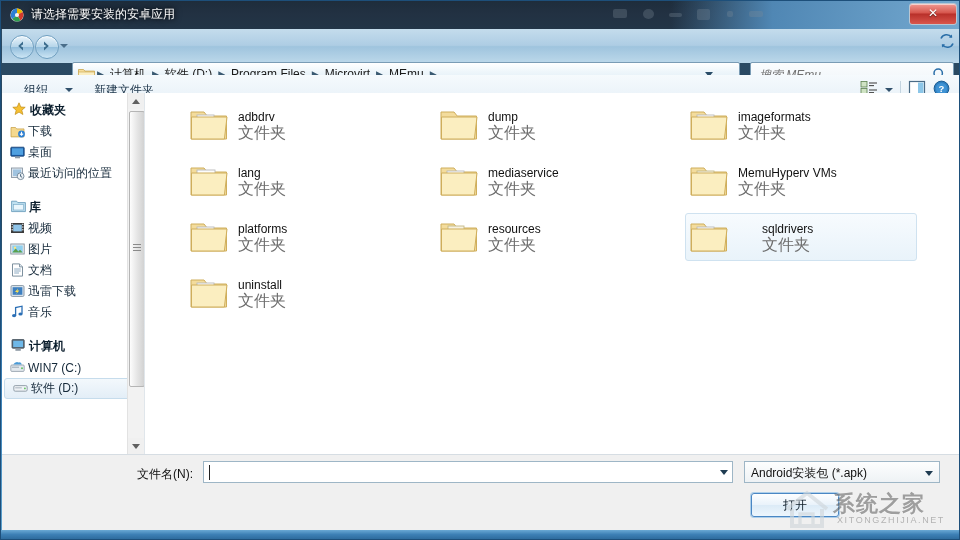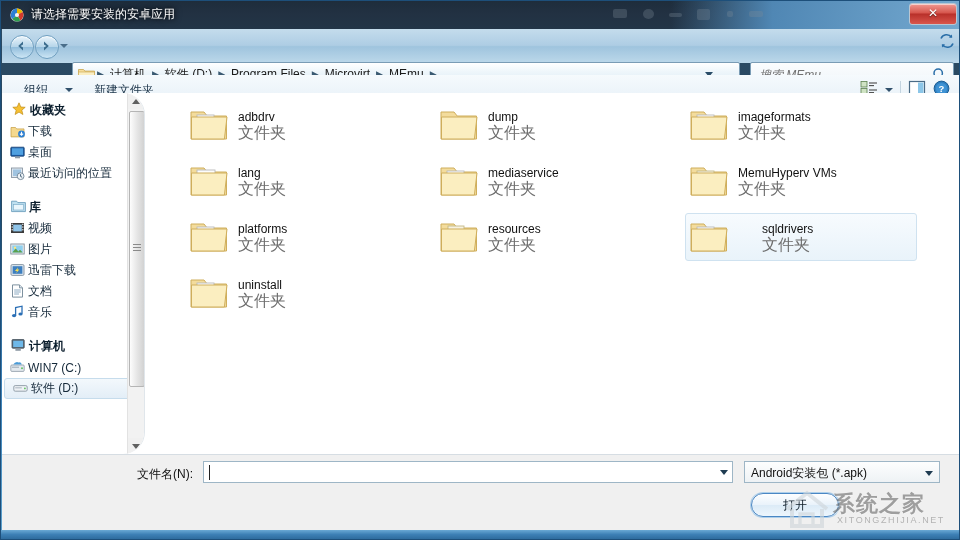--- a/index.html
+++ b/index.html
@@ -152,21 +152,20 @@
   
   .content {
     position: absolute; left: 1px; top: 92px; width: 958px; height: 361px;
     background: #ffffff;
   }
   .sidebar {
     position: absolute; left: 0; top: 0; width: 142px; height: 361px;
     background: #ffffff;
     border-right: 1px solid #e0e6eb;
     overflow: hidden;
-    border-radius: 22px;
   }
   .side-group {
     position: relative; height: 22px; display: flex; align-items: center;
     padding-left: 14px;
     font-size: 12px; color: #0b1e2d; font-weight: bold;
   }
   .side-item {
     position: relative; height: 21px; display: flex; align-items: center;
     padding-left: 26px;
     font-size: 12px; color: #15293a;
@@ -279,21 +278,21 @@
     width: 0; height: 0;
     border-left: 4px solid transparent; border-right: 4px solid transparent;
     border-top: 5px solid #1f3c52;
   }
   .btn {
     position: absolute; top: 492px; width: 88px; height: 24px;
     box-sizing: border-box;
     font-size: 12px; color: #0b1a26;
     text-align: center; line-height: 22px;
     border: 1px solid #8ba7ba;
-    border-radius: 12px;
+    border-radius: 3px;
     background: linear-gradient(180deg,#fbfdfe 0%,#eef3f7 48%,#e1eaf1 52%,#eff5f9 100%);
   }
   .btn.open {
     left: 750px;
     border: 1px solid #4a87c4;
     box-shadow: 0 0 0 1px rgba(120,180,230,0.55);
     background: linear-gradient(180deg,#fdfeff 0%,#eaf3fb 48%,#dcebf7 52%,#edf6fd 100%);
   }
   .btn.cancel { left: 845px; }
 
@@ -529,40 +528,40 @@
             <rect x="2.2" y="3.4" width="10.6" height="7.2" fill="#8fd0ef"></rect>
             <circle cx="5" cy="5.8" r="1.2" fill="#ffe680"></circle>
             <path d="M2.2 10.6 L5.8 6.6 L8.3 9.4 L10 7.8 L12.8 10.6 Z" fill="#5aa04f"></path>
           </svg>
         </span>
         <span>图片</span>
       </div>
       <div class="side-item">
         <span class="side-ico">
           <svg width="15" height="14" viewBox="0 0 15 14">
-            <rect x="1" y="1.6" width="13" height="10.8" rx="1.2" fill="#dfe8f0" stroke="#7d8d9c" stroke-width="0.9"></rect>
-            <rect x="2.6" y="3.2" width="9.8" height="7.6" fill="#3d7fc0"></rect>
-            <path d="M8.2 4.2 L5 8 h2.1 L6 10.2 L9.4 6.4 h-2.1 Z" fill="#ffe24d"></path>
-          </svg>
-        </span>
-        <span>迅雷下载</span>
-      </div>
-      <div class="side-item">
-        <span class="side-ico">
-          <svg width="15" height="14" viewBox="0 0 15 14">
             <path d="M2.5 0.9 h7 l3 3 v9.2 h-10 Z" fill="#ffffff" stroke="#6f8494" stroke-width="0.9"></path>
             <path d="M9.5 0.9 v3 h3" fill="#dce6ee" stroke="#6f8494" stroke-width="0.8"></path>
             <g stroke="#6f94b2" stroke-width="0.8">
               <line x1="4.2" y1="6" x2="10.8" y2="6"></line>
                 <line x1="4.2" y1="8" x2="10.8" y2="8"></line>
               <line x1="4.2" y1="10" x2="9" y2="10"></line>
             </g>
           </svg>
         </span>
         <span>文档</span>
+      </div>
+      <div class="side-item">
+        <span class="side-ico">
+          <svg width="15" height="14" viewBox="0 0 15 14">
+            <rect x="1" y="1.6" width="13" height="10.8" rx="1.2" fill="#dfe8f0" stroke="#7d8d9c" stroke-width="0.9"></rect>
+            <rect x="2.6" y="3.2" width="9.8" height="7.6" fill="#3d7fc0"></rect>
+            <path d="M8.2 4.2 L5 8 h2.1 L6 10.2 L9.4 6.4 h-2.1 Z" fill="#ffe24d"></path>
+          </svg>
+        </span>
+        <span>迅雷下载</span>
       </div>
       <div class="side-item">
         <span class="side-ico">
           <svg width="15" height="14" viewBox="0 0 15 14">
             <path d="M5.6 10.4 V2.6 L12 1.2 v7.6" fill="none" stroke="#2b6fb5" stroke-width="1.3"></path>
             <ellipse cx="4.1" cy="10.6" rx="2.1" ry="1.6" fill="#2b6fb5"></ellipse>
             <ellipse cx="10.5" cy="9" rx="2.1" ry="1.6" fill="#2b6fb5"></ellipse>
           </svg>
         </span>
         <span>音乐</span>

